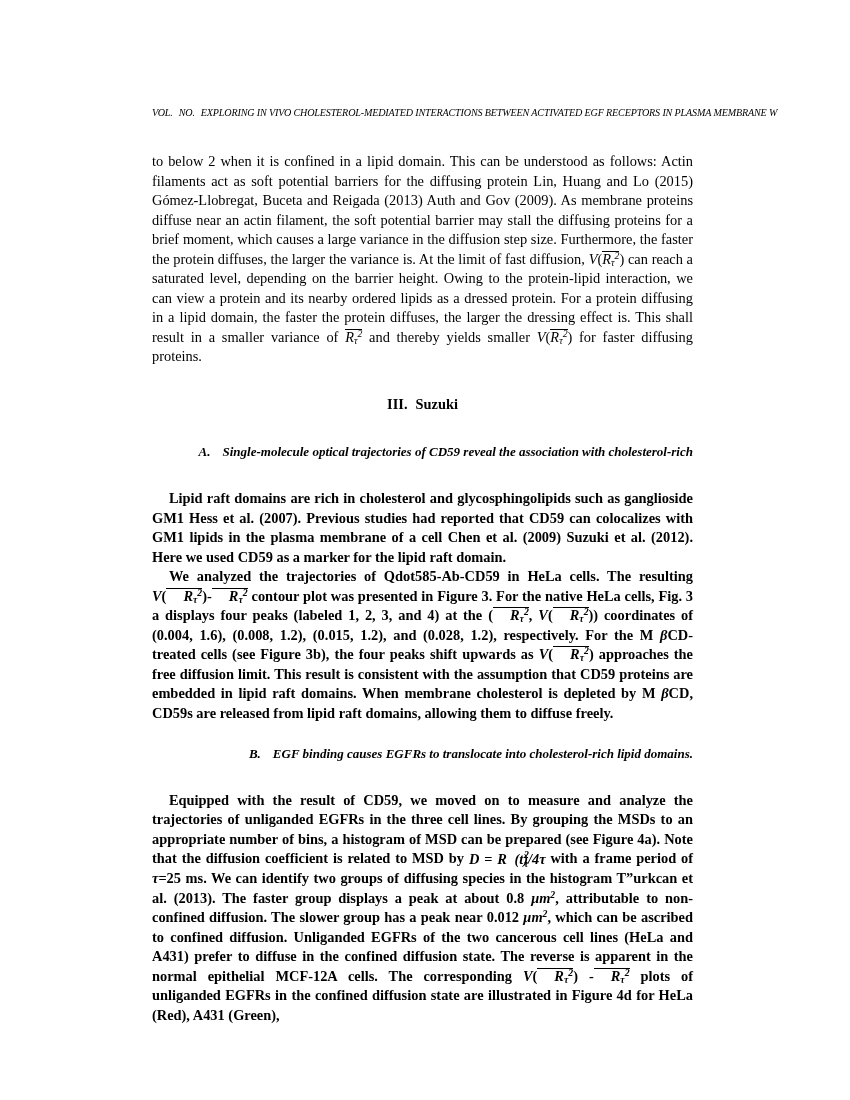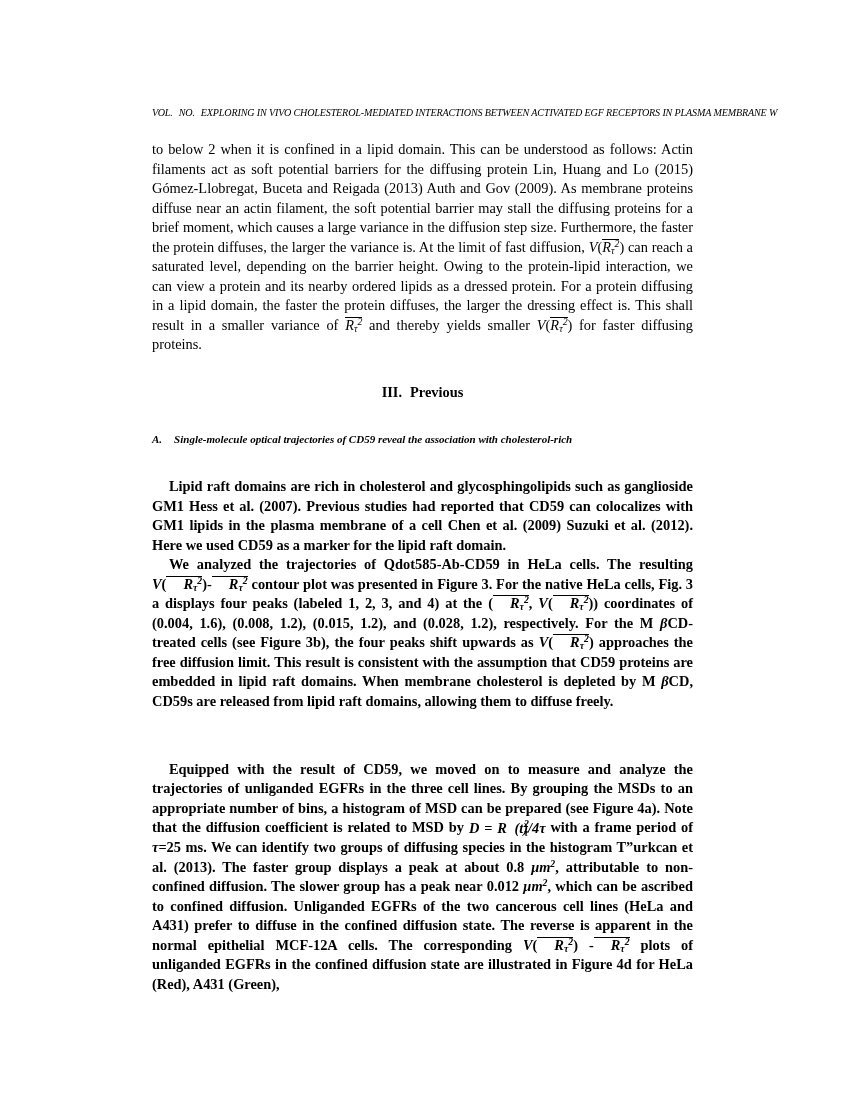--- a/index.html
+++ b/index.html
@@ -31,21 +31,21 @@
     white-space: nowrap;
     overflow: hidden;
     line-height: 14px;
   }
   .running-head .vol,
   .running-head .no {
     margin-right: 6px;
   }
   .body-col {
     position: absolute;
-    top: 140px;
+    top: 152px;
     left: 152px;
     width: 541px;
   }
   p.para {
     margin: 0;
     font-size: 14.4px;
     line-height: 19.55px;
     text-align: justify;
     text-justify: inter-word;
     hyphens: manual;
@@ -62,23 +62,23 @@
     font-size: 14.4px;
     font-weight: bold;
     text-align: center;
     line-height: 19px;
   }
   .sec-head .num {
     margin-right: 8px;
   }
   .subsec-head {
     margin: 0;
-    font-size: 11px;
+    font-size: 13px;
     font-style: italic;
-    text-align: left;
+    text-align: right;
     line-height: 19px;
   }
   .subsec-head .letter {
     margin-right: 12px;
   }
   .spacer-lg { height: 28px; }
   .spacer-md { height: 20px; }
 
   
   .math {
@@ -131,33 +131,34 @@
   <div class="running-head">
     <span class="vol">VOL.</span><span class="no">NO.</span><span>EXPLORING IN VIVO CHOLESTEROL-MEDIATED INTERACTIONS BETWEEN ACTIVATED EGF RECEPTORS IN PLASMA MEMBRANE W</span>
   </div>
 
   <div class="body-col">
 
     <p class="para noindent"><span>to below 2 when it is confined in a lipid domain. This can be understood as follows: Actin filaments act as soft potential barriers for the diffusing protein Lin, Huang and Lo (2015) Gómez-Llobregat, Buceta and Reigada (2013) Auth and Gov (2009). As membrane proteins diffuse near an actin filament, the soft potential barrier may stall the diffusing proteins for a brief moment, which causes a large variance in the diffusion step size. Furthermore, the faster the protein diffuses, the larger the variance is. At the limit of fast diffusion, </span><span class="math"><span>V</span><span class="up">(</span><span class="ovl"><span>R</span><sub class="m">τ</sub><sup class="m">2</sup></span><span class="up">)</span></span><span> can reach a saturated level, depending on the barrier height. Owing to the protein-lipid interaction, we can view a protein and its nearby ordered lipids as a dressed protein. For a protein diffusing in a lipid domain, the faster the protein diffuses, the larger the dressing effect is. This shall result in a smaller variance of </span><span class="math"><span class="ovl"><span>R</span><sub class="m">τ</sub><sup class="m">2</sup></span></span><span> and thereby yields smaller </span><span class="math"><span>V</span><span class="up">(</span><span class="ovl"><span>R</span><sub class="m">τ</sub><sup class="m">2</sup></span><span class="up">)</span></span><span> for faster diffusing proteins.</span></p>
 
     <div class="spacer-lg"></div>
 
-    <h2 class="sec-head"><span class="num">III.</span><span>Previous</span></h2>
+    <h2 class="sec-head"><span class="num">III.</span><span>Suzuki</span></h2>
 
     <div class="spacer-lg"></div>
 
     <h3 class="subsec-head"><span class="letter">A.</span><span>Single-molecule optical trajectories of CD59 reveal the association with cholesterol-rich</span></h3>
 
     <div class="spacer-lg"></div>
 
     <p class="para indent">Lipid raft domains are rich in cholesterol and glycosphingolipids such as ganglioside GM1 Hess et al. (2007). Previous studies had reported that CD59 can colocalizes with GM1 lipids in the plasma membrane of a cell Chen et al. (2009) Suzuki et al. (2012). Here we used CD59 as a marker for the lipid raft domain.</p>
 
     <p class="para indent"><span>We analyzed the trajectories of Qdot585-Ab-CD59 in HeLa cells. The resulting </span><span class="math"><span>V</span><span class="up">(</span><span class="ovl"><span>R</span><sub class="m">τ</sub><sup class="m">2</sup></span><span class="up">)</span></span><span>-</span><span class="math"><span class="ovl"><span>R</span><sub class="m">τ</sub><sup class="m">2</sup></span></span><span> contour plot was presented in Figure 3. For the native HeLa cells, Fig. 3 a displays four peaks (labeled 1, 2, 3, and 4) at the (</span><span class="math"><span class="ovl"><span>R</span><sub class="m">τ</sub><sup class="m">2</sup></span></span><span>, </span><span class="math"><span>V</span><span class="up">(</span><span class="ovl"><span>R</span><sub class="m">τ</sub><sup class="m">2</sup></span><span class="up">)</span></span><span>) coordinates of (0.004, 1.6), (0.008, 1.2), (0.015, 1.2), and (0.028, 1.2), respectively. For the M </span><span class="math">β</span><span>CD-treated cells (see Figure 3b), the four peaks shift upwards as </span><span class="math"><span>V</span><span class="up">(</span><span class="ovl"><span>R</span><sub class="m">τ</sub><sup class="m">2</sup></span><span class="up">)</span></span><span> approaches the free diffusion limit. This result is consistent with the assumption that CD59 proteins are embedded in lipid raft domains. When membrane cholesterol is depleted by M </span><span class="math">β</span><span>CD, CD59s are released from lipid raft domains, allowing them to diffuse freely.</span></p>
 
     <div class="spacer-md"></div>
 
+    <h3 class="subsec-head"><span class="letter">B.</span><span>EGF binding causes EGFRs to translocate into cholesterol-rich lipid domains.</span></h3>
 
     <div class="spacer-lg"></div>
 
     <p class="para indent"><span>Equipped with the result of CD59, we moved on to measure and analyze the trajectories of unliganded EGFRs in the three cell lines. By grouping the MSDs to an appropriate number of bins, a histogram of MSD can be prepared (see Figure 4a). Note that the diffusion coefficient is related to MSD by </span><span class="math"><span>D</span>&nbsp;<span class="up">=</span>&nbsp;<span>R</span><span class="stack"><span class="s-sup">2</span><span class="s-sub">τ</span></span><span>(t)</span><span>/4τ</span></span><span> with a frame period of </span><span class="math">τ</span><span>=25 ms. We can identify two groups of diffusing species in the histogram T”urkcan et al. (2013). The faster group displays a peak at about 0.8 </span><span class="math"><span>μ</span><span>m</span><sup class="m">2</sup></span><span>, attributable to non-confined diffusion. The slower group has a peak near 0.012 </span><span class="math"><span>μ</span><span>m</span><sup class="m">2</sup></span><span>, which can be ascribed to confined diffusion. Unliganded EGFRs of the two cancerous cell lines (HeLa and A431) prefer to diffuse in the confined diffusion state. The reverse is apparent in the normal epithelial MCF-12A cells. The corresponding </span><span class="math"><span>V</span><span class="up">(</span><span class="ovl"><span>R</span><sub class="m">τ</sub><sup class="m">2</sup></span><span class="up">)</span></span><span> -</span><span class="math"><span class="ovl"><span>R</span><sub class="m">τ</sub><sup class="m">2</sup></span></span><span> plots of unliganded EGFRs in the confined diffusion state are illustrated in Figure 4d for HeLa (Red), A431 (Green),</span></p>
 
   </div>
 </div>
 
 </body></html>

